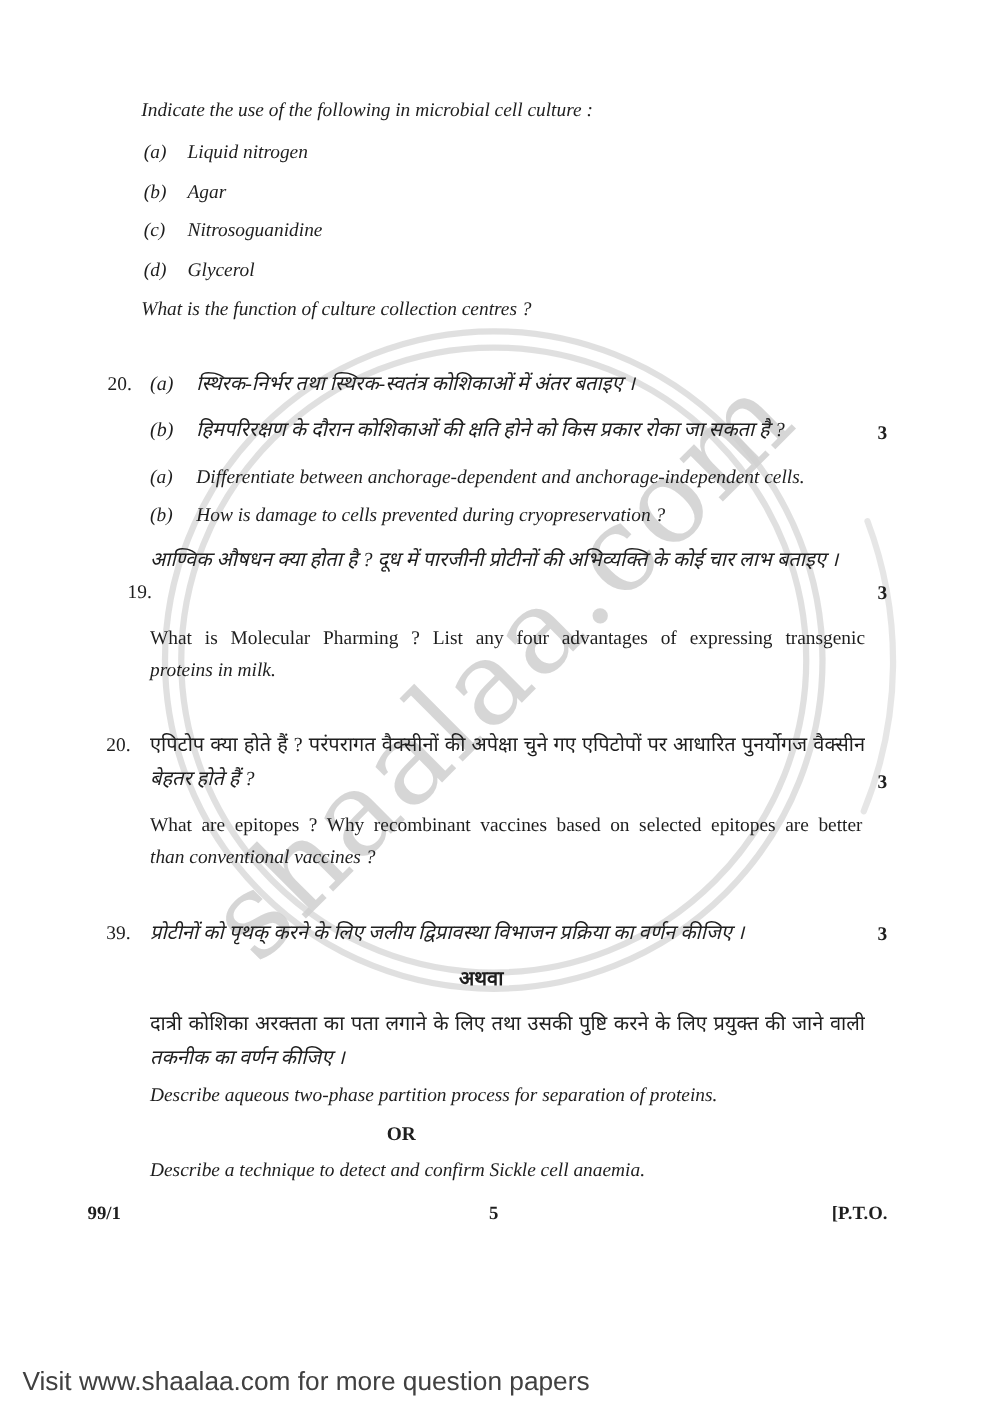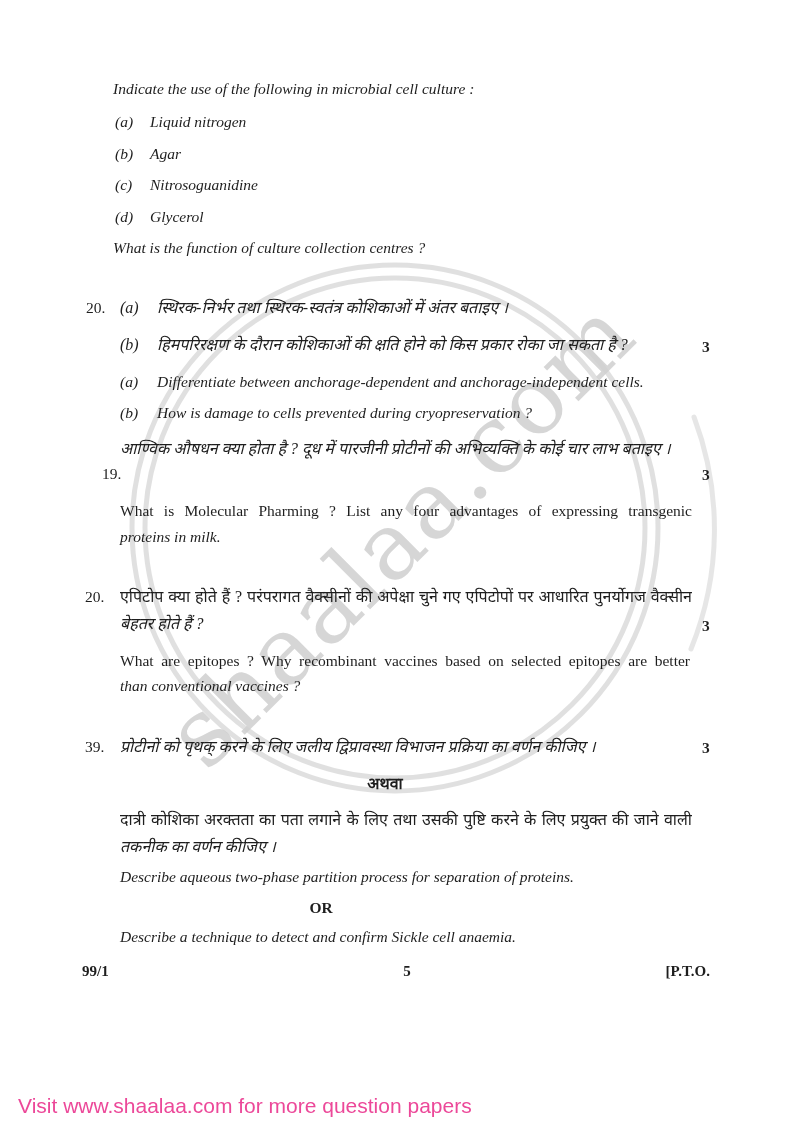--- a/index.html
+++ b/index.html
@@ -15,24 +15,24 @@
   .content{position:relative;z-index:1;}
   .abs{position:absolute;}
   .en{font:15.5px/20px "Liberation Serif",serif;}
   .hi{font:16px/24px "Liberation Serif","DejaVu Sans",serif;}
   .b{font-weight:bold;}
   .nowrap{white-space:nowrap;font-style:italic;}
   .justify{text-align:justify;text-align-last:justify;overflow:hidden;}
   .center{text-align:center;}
   .marks{font:bold 15.5px/20px "Liberation Serif",serif;}
   .qnum{font:15.5px/24px "Liberation Serif",serif;}
-  .footer-text{font:bold 15px/18px "Liberation Serif",serif;margin-left:12px;}
+  .footer-text{font:bold 15px/18px "Liberation Serif",serif;}
   .banner{
     font:21px/24px "Liberation Sans",sans-serif;
-    color:#ec4899;
+    color:#404040;
   }
 </style>
 </head>
 <body>
 
 <div class="page">
 
   <svg class="wm" width="800" height="1131" viewBox="0 0 800 1131">
     <g>
       <circle cx="395" cy="528" r="250" fill="none" stroke="#dadada" stroke-width="5" opacity="0.85"></circle>

